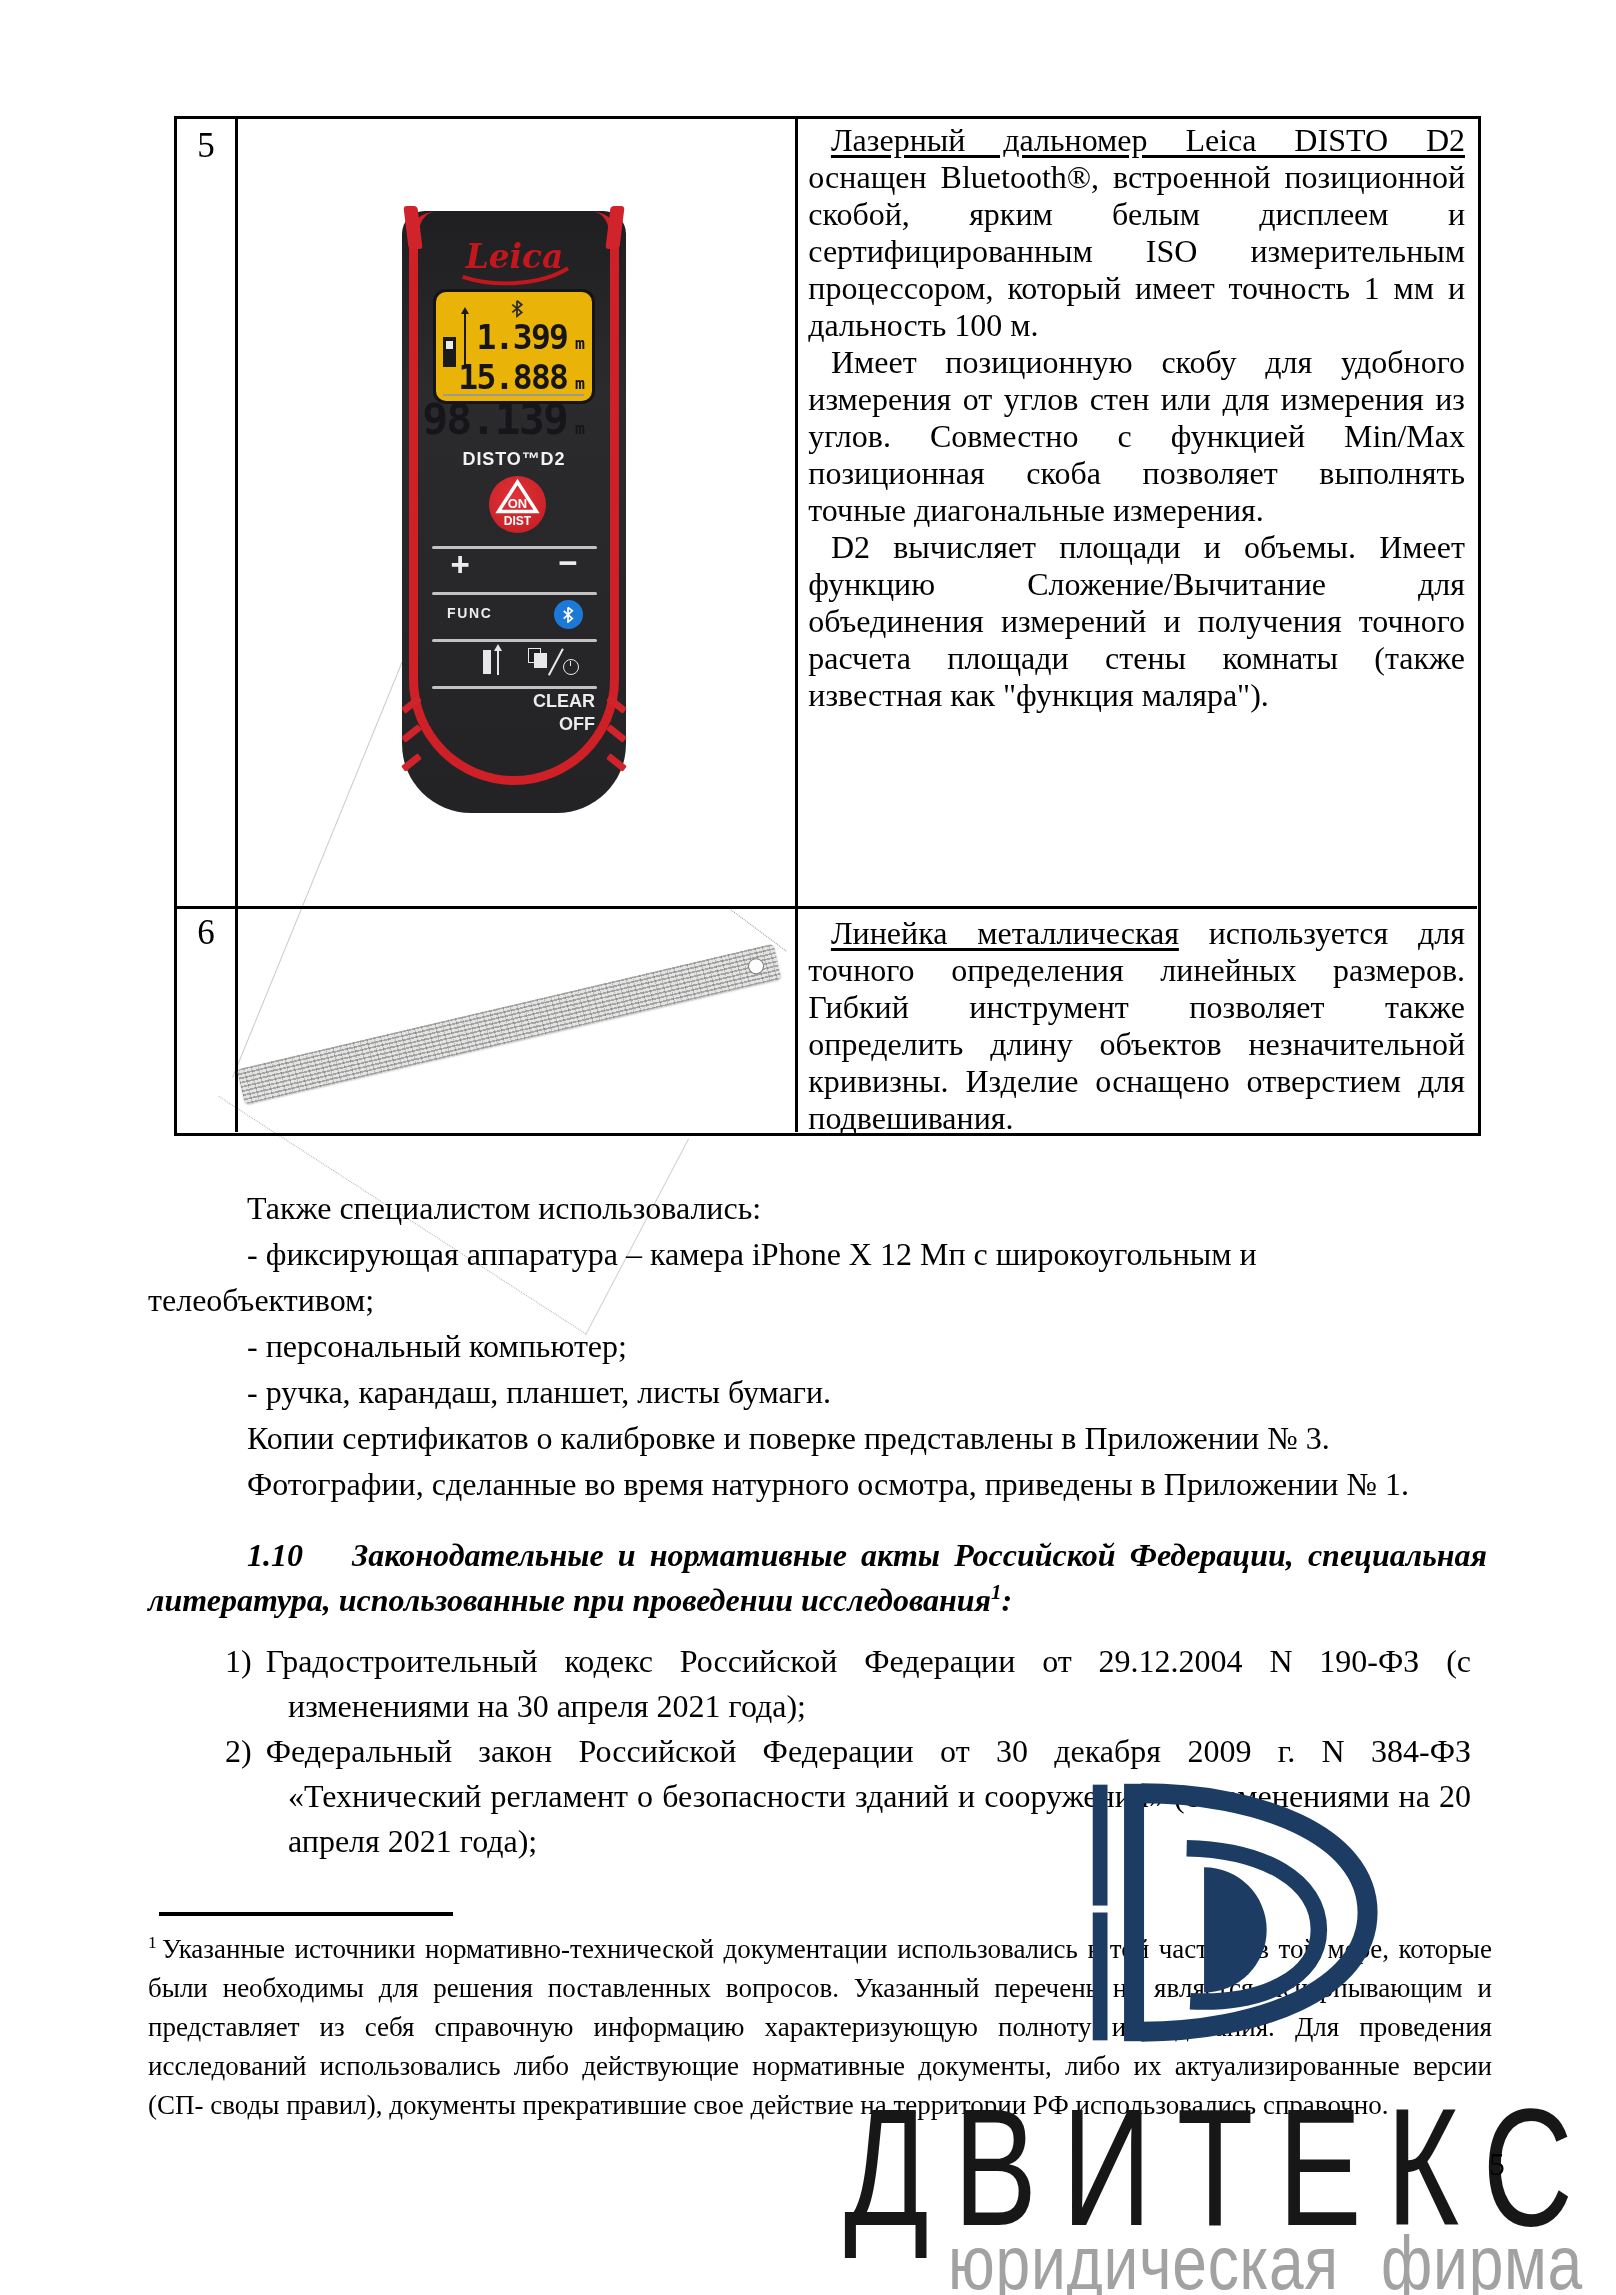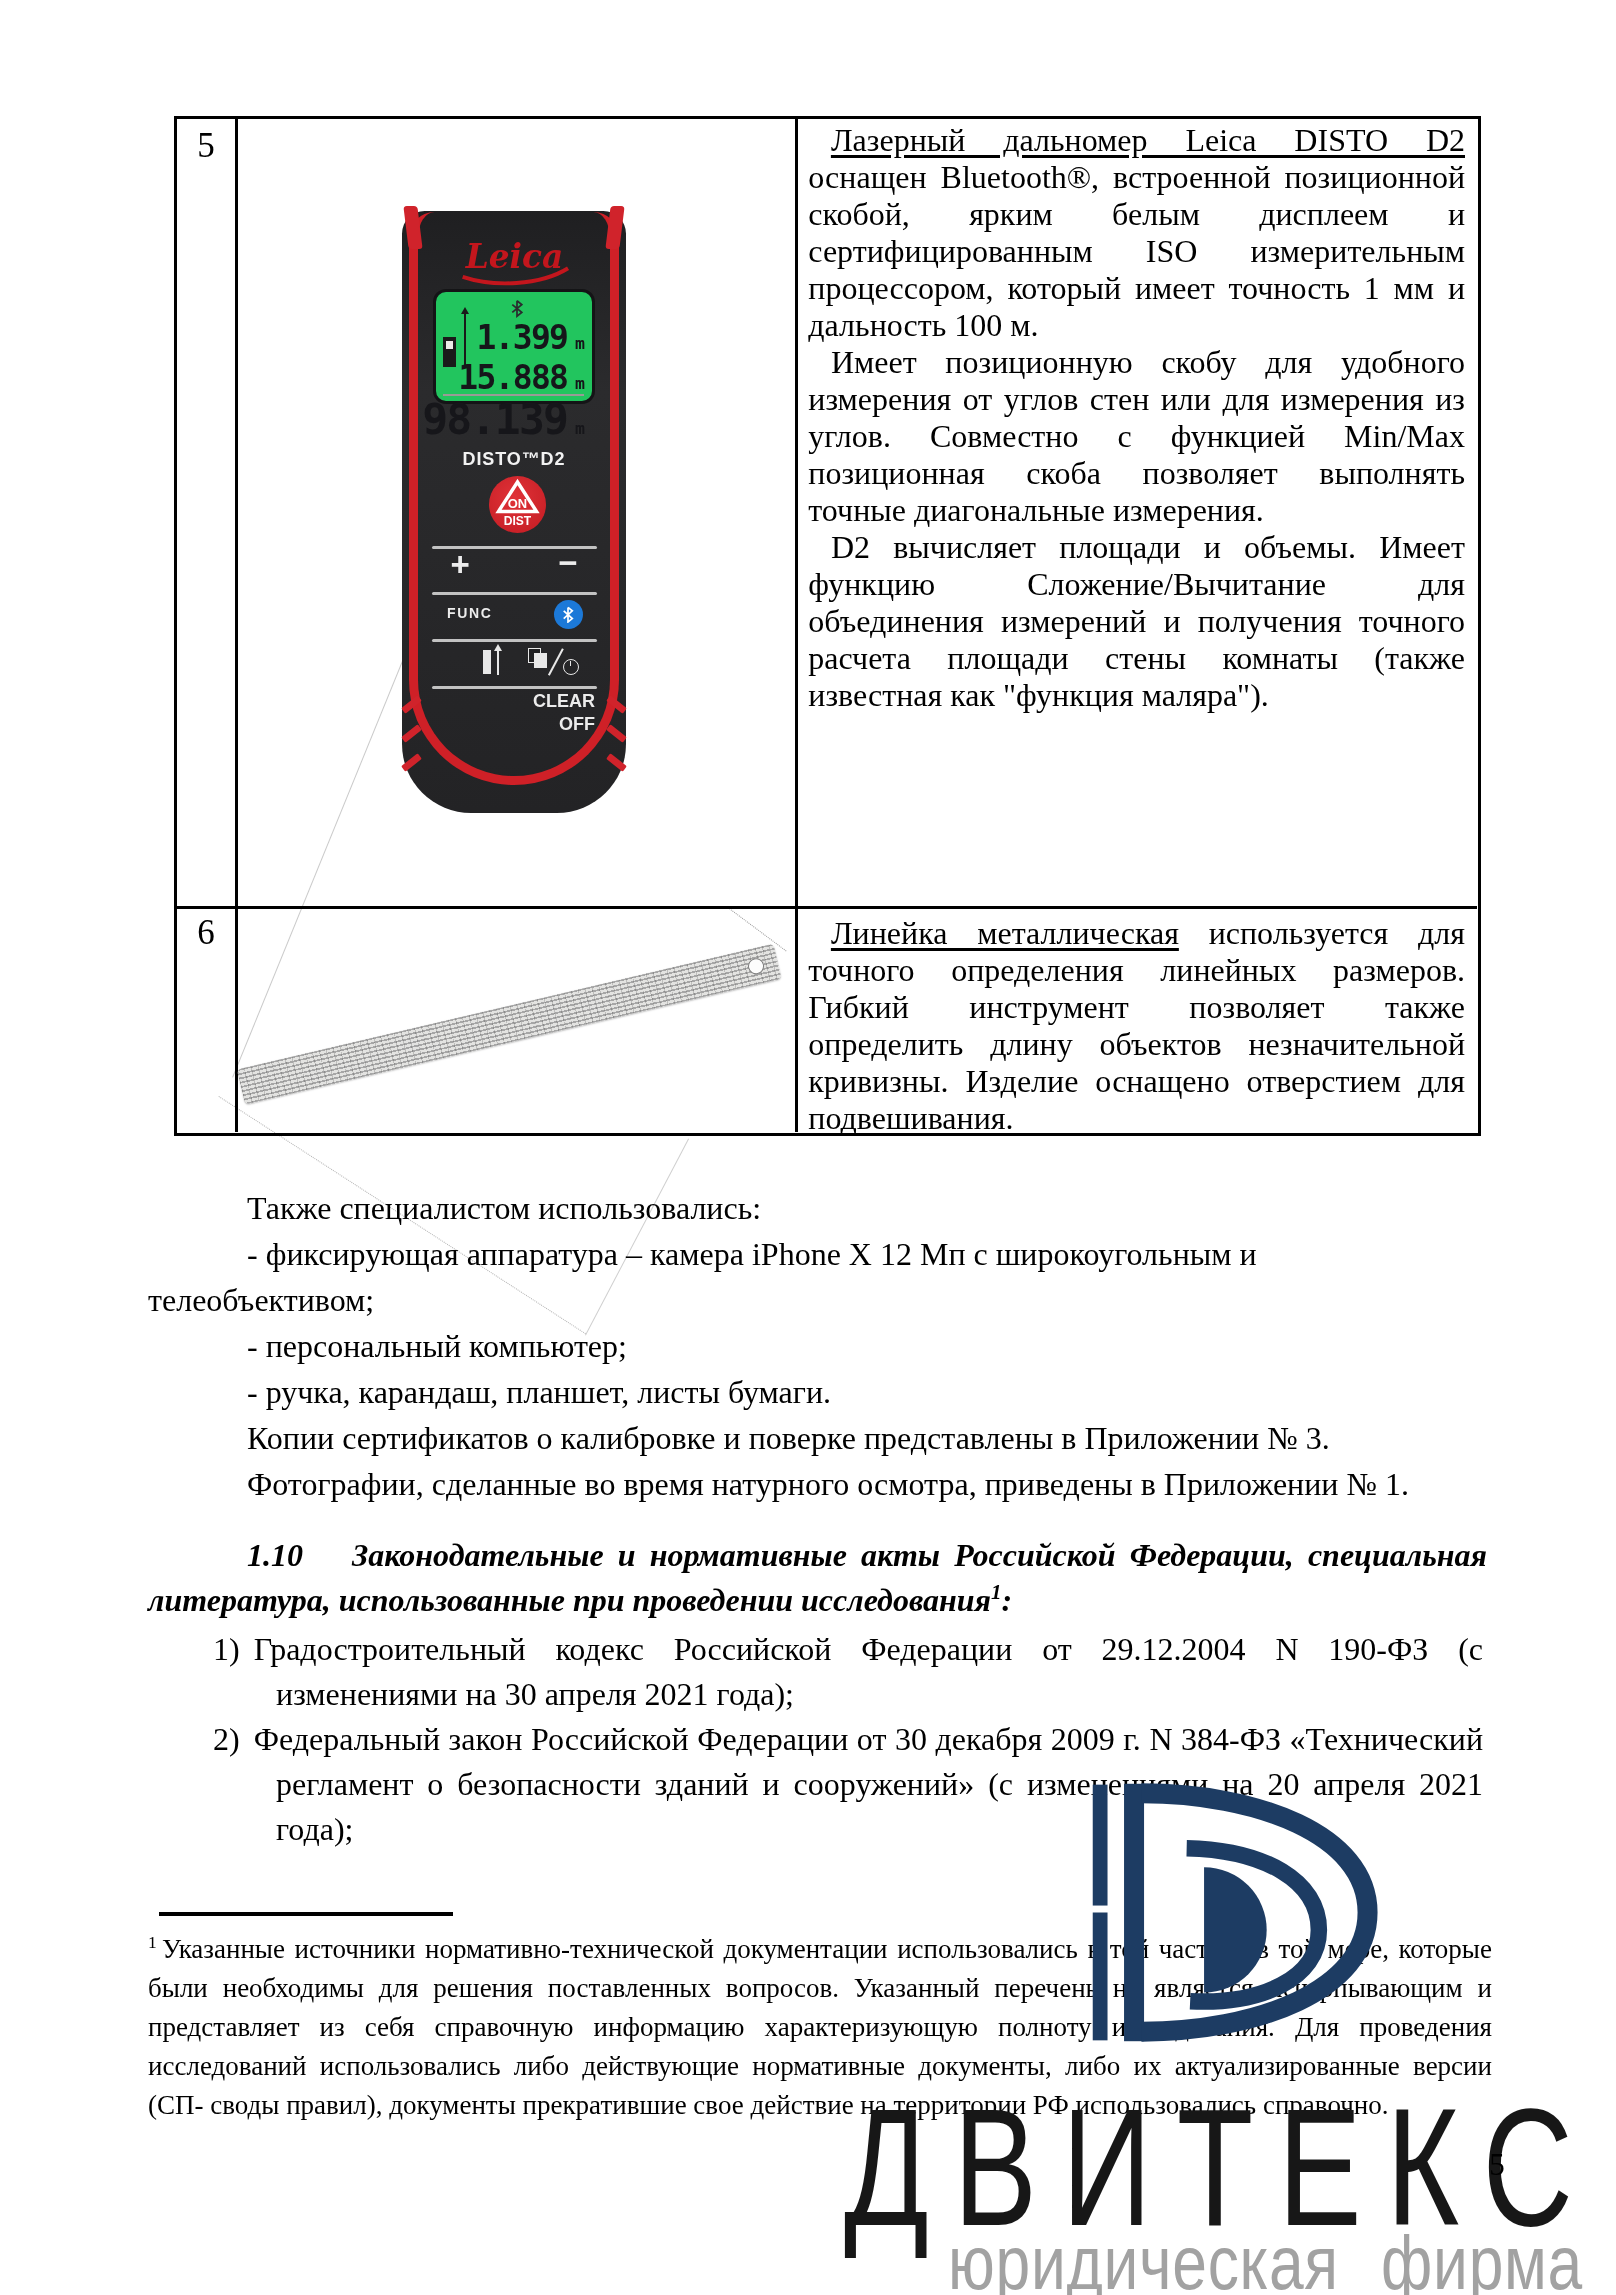--- a/index.html
+++ b/index.html
@@ -28,21 +28,21 @@
   .cell-img5{position:absolute;left:61px;top:0;width:557px;height:787px;}
   .device{position:absolute;left:164px;top:83px;width:224px;height:611px;}
   .dev-body{position:absolute;left:0;top:8.7px;width:224px;height:602px;background:linear-gradient(#1f1f21,#2b2b2d 30%,#232325);
             border-radius:22.6px 22.6px 69px 69px;}
   .red-u{position:absolute;left:7px;top:10.4px;width:210px;height:573px;box-sizing:border-box;
          border:9.6px solid #cf2027;border-top:none;border-radius:29.5px 29.5px 122px 122px;}
   .red-cap{position:absolute;top:3.5px;width:14px;height:43px;background:#d0232b;border-radius:3.5px;}
   .rc-l{left:4.3px;transform:skewX(7deg);} .rc-r{right:4.3px;transform:skewX(-7deg);}
   .leica{position:absolute;left:48px;top:29.5px;}
   .lcd{position:absolute;left:31px;top:87px;width:162px;height:115px;box-sizing:border-box;
-       background:#22c55e;border:3.5px solid #141416;border-radius:13px;}
+       background:#eab308;border:3.5px solid #141416;border-radius:13px;}
   .lcd-bt{position:absolute;left:75px;top:7px;}
   .ref-rect{position:absolute;left:7px;top:45px;width:13px;height:29.5px;background:#1a1a1a;}
   .ref-rect::after{content:"";position:absolute;left:2.6px;top:3.5px;width:7.8px;height:8.7px;background:#ebebe7;}
   .ref-arrow{position:absolute;left:28px;top:19px;width:1.7px;height:57px;background:#1a1a1a;}
   .ref-arrow::before{content:"";position:absolute;left:-3.5px;top:-7.8px;border:4.3px solid transparent;border-bottom:7.8px solid #1a1a1a;}
   .lrow{position:absolute;right:7px;white-space:nowrap;}
   .lr1{top:26px;} .lr2{top:66px;text-align:right;} .lr3{top:102px;}
   .lval{font-family:"DejaVu Sans Mono",monospace;font-weight:bold;font-size:33px;letter-spacing:-1.7px;color:#16161a;}
   .lr3 .lval{font-size:43px;}
   .lunit{font-family:"DejaVu Sans Mono",monospace;font-weight:bold;font-size:16.5px;color:#16161a;margin-left:7.8px;}
@@ -82,21 +82,21 @@
          background:repeating-linear-gradient(to right,rgba(40,40,40,.20) 0 0.9px,transparent 0.9px 7px);}
   .ruler-hole{position:absolute;right:14px;top:10.4px;width:14px;height:14px;border-radius:50%;
          background:#fdfdfd;border:0.9px solid #7e7e7e;}
   
   .flow{position:absolute;left:148px;top:1185px;width:1339px;font-size:32px;line-height:46px;z-index:1;}
   .flow .ln{white-space:pre-wrap;}
   .ind{padding-left:99px;}
   .heading{margin:26px 0 0 0;font-weight:bold;font-style:italic;text-align:justify;text-indent:99px;line-height:45px;}
   .heading .tab{display:inline-block;width:49px;}
   .heading sup{font-size:21px;line-height:0;}
-  ol.laws{list-style:none;margin:4px;padding:0;}
+  ol.laws{list-style:none;margin:16px;padding:0;}
   ol.laws li{margin-left:61px;padding-left:63px;text-indent:-63px;text-align:justify;line-height:45px;}
   ol.laws .mk{margin-right:14px;}
   
   .fn-rule{position:absolute;left:159px;top:1912px;width:294px;height:3.5px;background:#000;z-index:1;}
   .footnote{position:absolute;left:148px;top:1930px;width:1344px;font-size:27px;line-height:39px;
             text-align:justify;z-index:1;}
   .footnote sup{font-size:17.4px;line-height:0;margin-right:5.2px;}
   
   .dlogo{position:absolute;left:1091px;top:1782px;z-index:5;}
   .wordmark{position:absolute;left:844px;top:2084px;z-index:4;font-family:"Liberation Sans",sans-serif;

